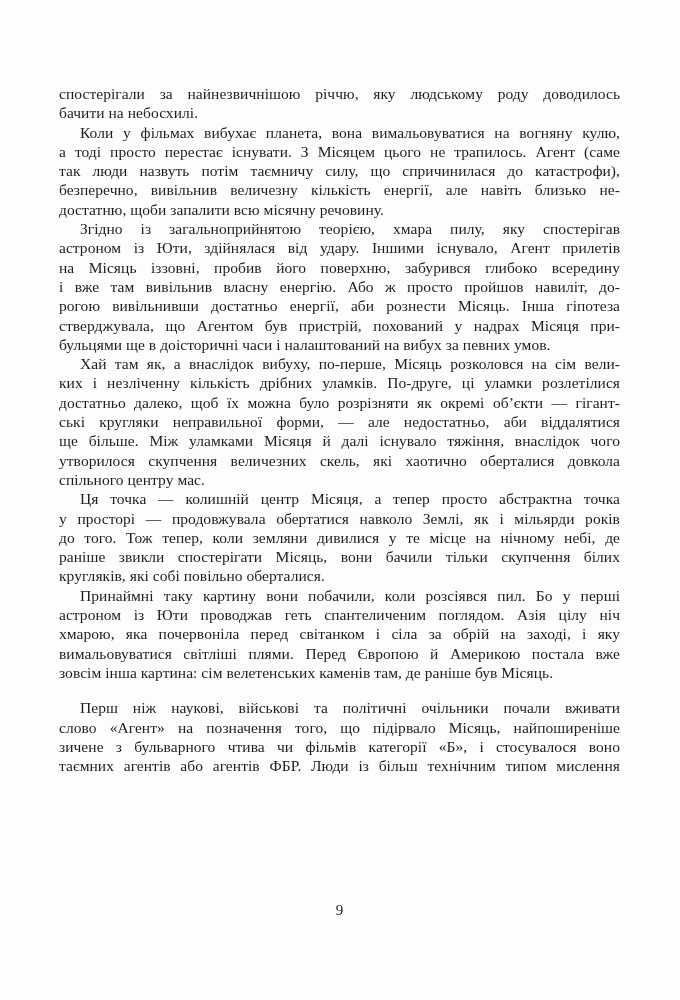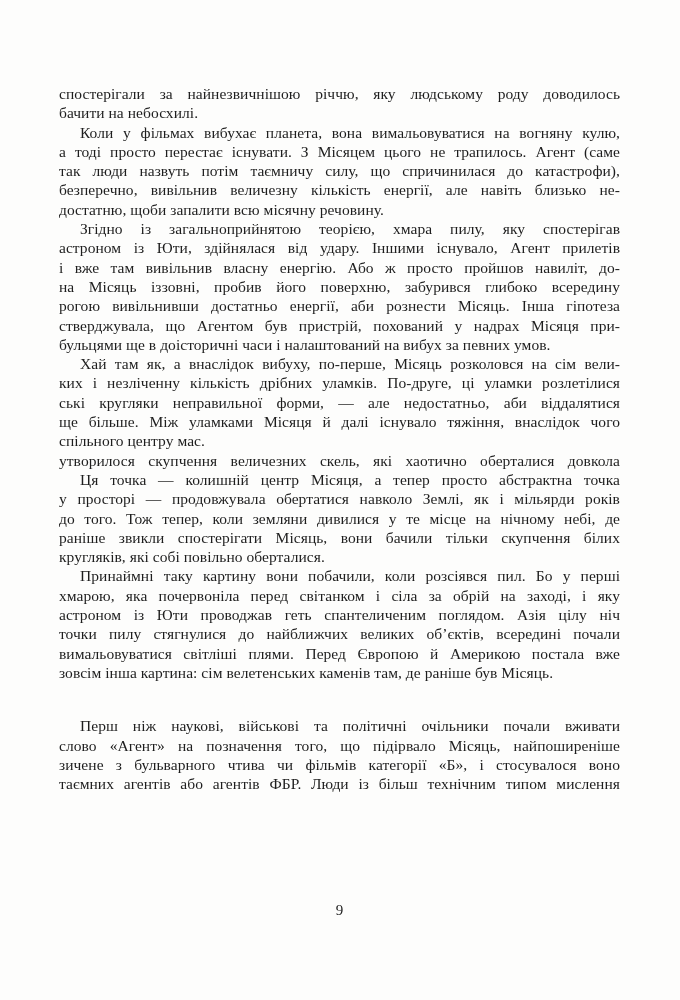--- a/index.html
+++ b/index.html
@@ -21,21 +21,21 @@
   .text-block {
     position: absolute;
     left: 59px;
     top: 84px;
     width: 561px;
     font-size: 15.5px;
     line-height: 19.3px;
     letter-spacing: 0.05px;
   }
   .para { margin: 0; }
-  .para.space-before { margin-top: 34px; }
+  .para.space-before { margin-top: 16px; }
   .line {
     height: 19.3px;
     text-align: justify;
     text-align-last: justify;
     white-space: nowrap;
   }
   .line.final {
     text-align-last: left;
   }
   .line.indent { text-indent: 21px; }
@@ -61,46 +61,46 @@
       <div class="para">
         <div class="line indent">Коли у фільмах вибухає планета, вона вимальовуватися на вогняну кулю,</div>
         <div class="line">а тоді просто перестає існувати. З Місяцем цього не трапилось. Агент (саме</div>
         <div class="line">так люди назвуть потім таємничу силу, що спричинилася до катастрофи),</div>
         <div class="line">безперечно, вивільнив величезну кількість енергії, але навіть близько не-</div>
         <div class="line final">достатню, щоби запалити всю місячну речовину.</div>
       </div>
       <div class="para">
         <div class="line indent">Згідно із загальноприйнятою теорією, хмара пилу, яку спостерігав</div>
         <div class="line">астроном із Юти, здійнялася від удару. Іншими існувало, Агент прилетів</div>
+        <div class="line">на Місяць іззовні, пробив його поверхню, забурився глибоко всередину</div>
         <div class="line">і вже там вивільнив власну енергію. Або ж просто пройшов навиліт, до-</div>
-        <div class="line">на Місяць іззовні, пробив його поверхню, забурився глибоко всередину</div>
         <div class="line">рогою вивільнивши достатньо енергії, аби рознести Місяць. Інша гіпотеза</div>
         <div class="line">стверджувала, що Агентом був пристрій, похований у надрах Місяця при-</div>
         <div class="line final">бульцями ще в доісторичні часи і налаштований на вибух за певних умов.</div>
       </div>
       <div class="para">
         <div class="line indent">Хай там як, а внаслідок вибуху, по-перше, Місяць розколовся на сім вели-</div>
         <div class="line">ких і незліченну кількість дрібних уламків. По-друге, ці уламки розлетілися</div>
+        <div class="line">достатньо далеко, щоб їх можна було розрізняти як окремі об’єкти — гігант-</div>
         <div class="line">ські кругляки неправильної форми, — але недостатньо, аби віддалятися</div>
         <div class="line">ще більше. Між уламками Місяця й далі існувало тяжіння, внаслідок чого</div>
+        <div class="line">утворилося скупчення величезних скель, які хаотично оберталися довкола</div>
         <div class="line final">спільного центру мас.</div>
-        <div class="line">утворилося скупчення величезних скель, які хаотично оберталися довкола</div>
       </div>
       <div class="para">
         <div class="line indent">Ця точка — колишній центр Місяця, а тепер просто абстрактна точка</div>
         <div class="line">у просторі — продовжувала обертатися навколо Землі, як і мільярди років</div>
         <div class="line">до того. Тож тепер, коли земляни дивилися у те місце на нічному небі, де</div>
         <div class="line">раніше звикли спостерігати Місяць, вони бачили тільки скупчення білих</div>
         <div class="line final">кругляків, які собі повільно оберталися.</div>
       </div>
       <div class="para">
         <div class="line indent">Принаймні таку картину вони побачили, коли розсіявся пил. Бо у перші</div>
+        <div class="line">астроном із Юти проводжав геть спантеличеним поглядом. Азія цілу ніч</div>
         <div class="line">хмарою, яка почервоніла перед світанком і сіла за обрій на заході, і яку</div>
-        <div class="line">астроном із Юти проводжав геть спантеличеним поглядом. Азія цілу ніч</div>
-        <div class="line">точки пилу стягнулися до найближчих великих об’єктів, всередині почали</div>
         <div class="line">вимальовуватися світліші плями. Перед Європою й Америкою постала вже</div>
         <div class="line final">зовсім інша картина: сім велетенських каменів там, де раніше був Місяць.</div>
       </div>
       <div class="para space-before">
         <div class="line indent">Перш ніж наукові, військові та політичні очільники почали вживати</div>
         <div class="line">слово «Агент» на позначення того, що підірвало Місяць, найпоширеніше</div>
         <div class="line">зичене з бульварного чтива чи фільмів категорії «Б», і стосувалося воно</div>
         <div class="line">таємних агентів або агентів ФБР. Люди із більш технічним типом мислення</div>
       </div>
     </div>

